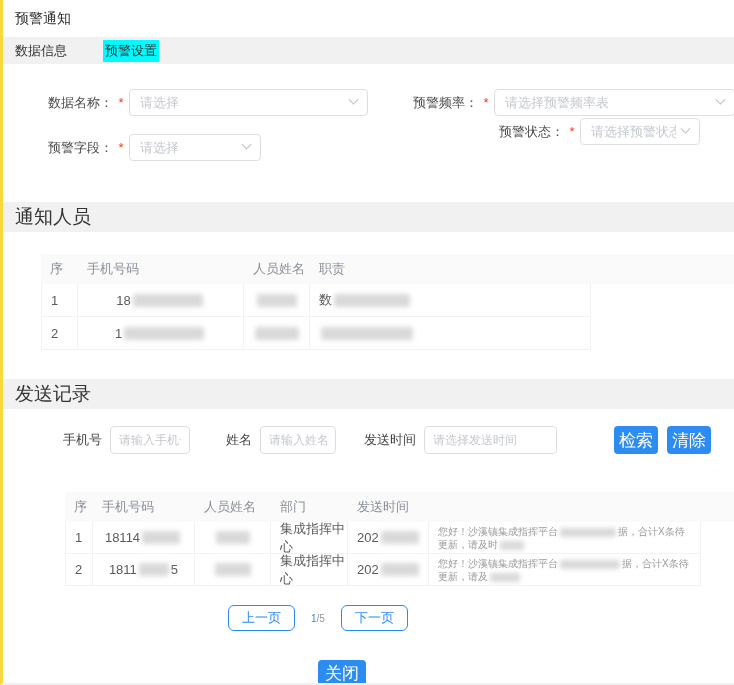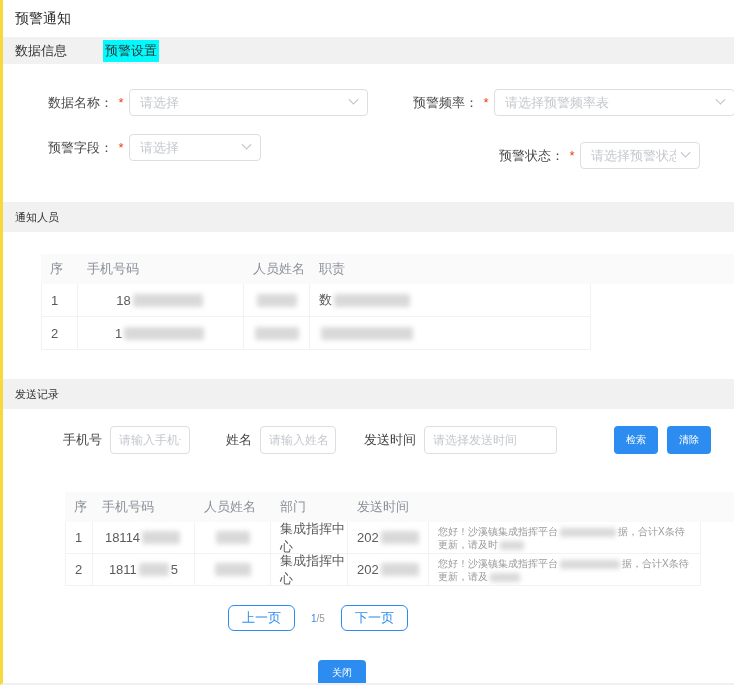--- a/index.html
+++ b/index.html
@@ -13,36 +13,36 @@
   .title{ padding:10px 12px 9px; font-size:14px; color:#2e2e2e; }
   .tabbar{ height:27px; background:#f1f1f1; display:flex; align-items:center; padding-left:10px; gap:34px; }
   .tab{ font-size:13px; color:#333; cursor:pointer; padding:2px 2px; }
   .tab.active{ background:#00fbff; }
   
   .form{ position:relative; height:138px; }
   .field{ position:absolute; display:flex; align-items:center; height:27px; }
   .f1{ top:25px; left:0; }
   .f2{ top:25px; left:367px; }
   .f3{ top:70px; left:0; }
-  .f4{ top:78px; left:367px; }
+  .f4{ top:54px; left:367px; }
   .flabel{ display:inline-block; text-align:right; color:#4a4a4a; font-size:13px; }
   .f1 .flabel,.f3 .flabel{ width:110px; }
   .f2 .flabel{ width:108px; }
   .f4 .flabel{ width:194px; }
   .star{ color:#ed4014; width:16px; text-align:center; font-size:13px; }
   .select{
     height:27px; border:1px solid #dcdee2; border-radius:4px; background:#fff;
     display:flex; align-items:center; justify-content:space-between;
     padding:0 10px; cursor:pointer;
   }
   .select .ph{ color:#c5c8ce; font-size:13px; white-space:nowrap; overflow:hidden; }
   .caret{ width:7px; height:7px; border-right:1.5px solid #b8bcc4; border-bottom:1.5px solid #b8bcc4; transform:rotate(45deg) translate(-2px,-2px); flex:none; margin-left:6px; }
   .w239{ width:239px; } .w241{ width:241px; } .w132{ width:132px; } .w120{ width:120px; }
   
-  .secbar{ height:30px; background:#f1f1f1; display:flex; align-items:center; padding-left:12px; font-size:11px; color:#333; }
+  .secbar{ height:30px; background:#f1f1f1; display:flex; align-items:center; padding-left:12px; font-size:19px; color:#333; }
   .secbar2{ margin-top:29px; }
   
   .tbl{ border-collapse:collapse; }
   .ntable{ margin:22px 0 0 38px; }
   .stable{ margin:38px 0 0 62px; }
   .tbl .hrow{ display:flex; background:#fafafa; height:30px; align-items:center; }
   .tbl .hcell{ color:#8a8f99; font-size:13px; padding-left:9px; white-space:nowrap; overflow:hidden; }
   .tbl .brow{ display:flex; }
   .tbl .bcell{ border:1px solid #f2f2f2; border-top:none; background:#fff; display:flex; align-items:center; font-size:13px; color:#5a5a5a; padding-left:9px; overflow:hidden; }
   .tbl .brow .bcell + .bcell{ border-left:none; }
@@ -65,21 +65,21 @@
   .blur{ display:inline-block; height:13px; background:#d9d9d9; border-radius:2px; filter:blur(2.5px); vertical-align:middle; margin:0 2px; }
   .blur.s{ height:9px; }
   
   .filters{ display:flex; align-items:center; margin:17px 0 0 60px; height:28px; }
   .flt-label{ font-size:13px; color:#444; margin-right:8px; white-space:nowrap; }
   .flt-input{ height:28px; border:1px solid #dcdee2; border-radius:4px; padding:0 8px; font-size:12px; color:#333; outline:none; font-family:inherit; }
   .flt-input::placeholder{ color:#c5c8ce; }
   .fi1{ width:80px; margin-right:36px; }
   .fi2{ width:76px; margin-right:28px; }
   .fi3{ width:133px; }
-  .btn{ border:none; border-radius:4px; font-size:10px; cursor:pointer; font-family:inherit; }
+  .btn{ border:none; border-radius:4px; font-size:17px; cursor:pointer; font-family:inherit; }
   .btn-primary{ background:#2d8cf0; color:#fff; }
   .search-btn{ width:44px; height:28px; margin-left:57px; }
   .clear-btn{ width:44px; height:28px; margin-left:9px; }
   
   .pager{ display:flex; align-items:center; margin:19px 0 0 225px; gap:16px; }
   .page-btn{ background:#fff; border:1px solid #2d8cf0; color:#2d8cf0; border-radius:6px; height:26px; padding:0 13px; font-size:13px; cursor:pointer; font-family:inherit; }
   .page-ind{ font-size:10px; }
   .page-cur{ color:#2d8cf0; }
   .page-tot{ color:#999; }
   .close-btn{ display:block; margin:29px 0 0 315px; width:48px; height:26px;text-align:center; }

